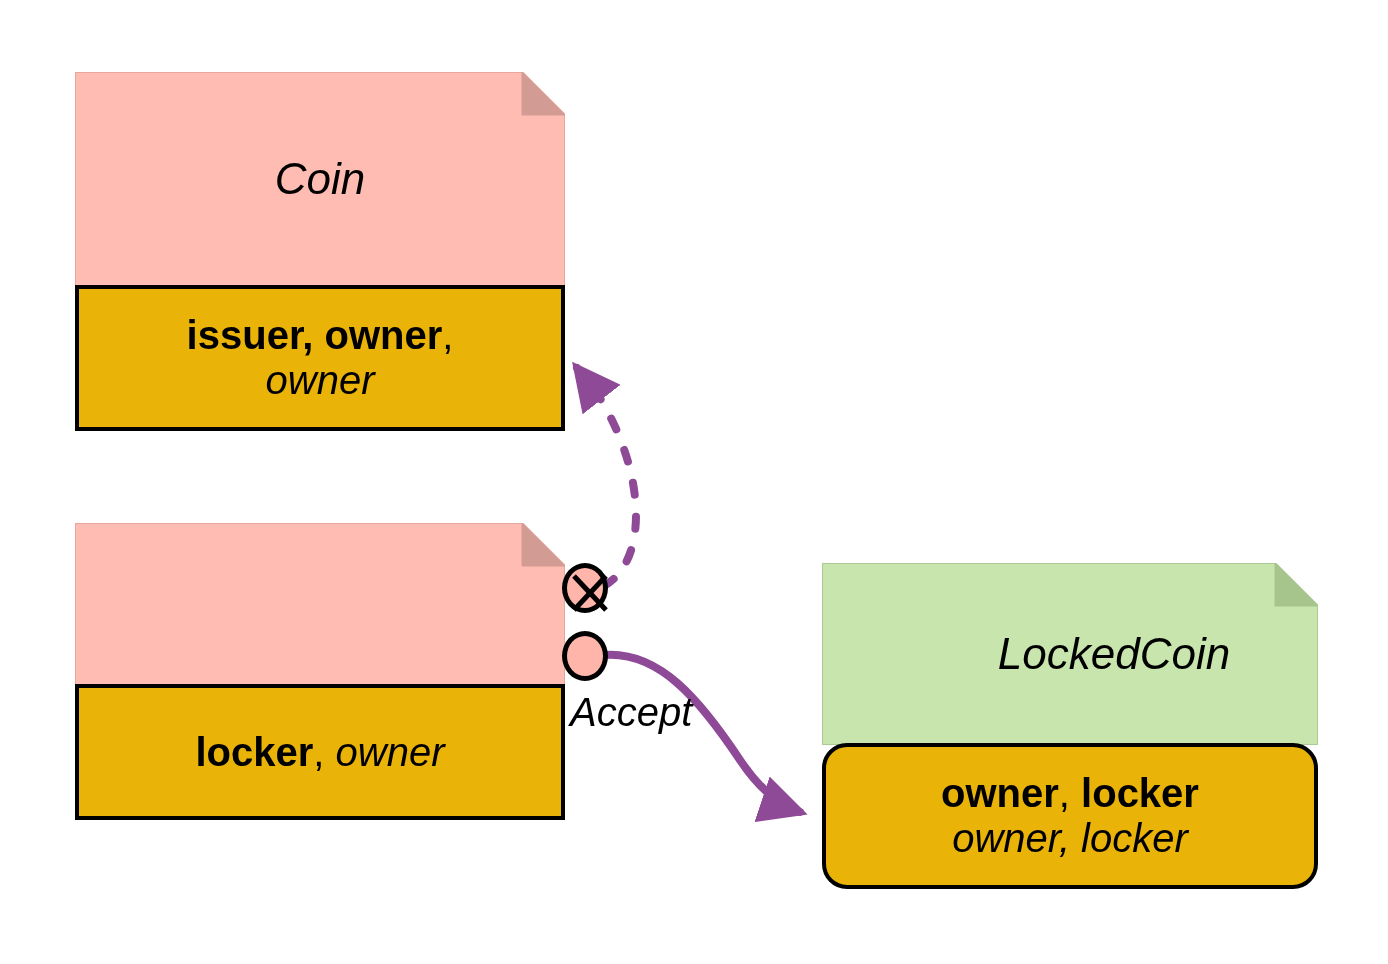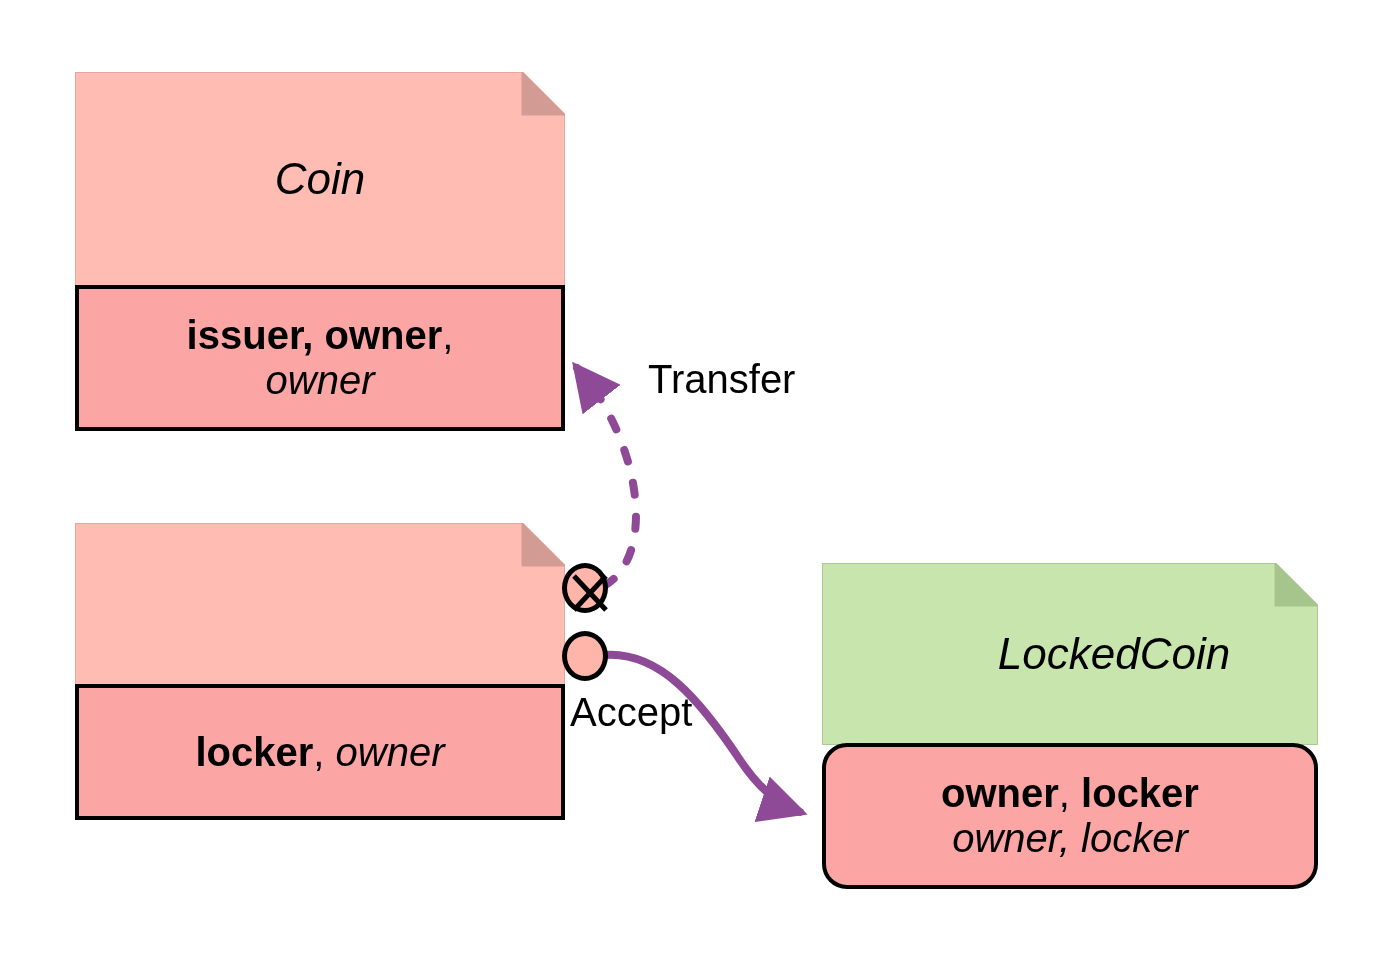--- a/index.html
+++ b/index.html
@@ -40,21 +40,21 @@
     line-height: 1.1;
     color: #000000;
     text-align: center;
     white-space: nowrap;
   }
 
   .body-box {
     position: absolute;
     box-sizing: border-box;
     border: 4px solid #000000;
-    background: #fca5a5;
+    background: #eab308;
     display: flex;
     flex-direction: column;
     align-items: center;
     justify-content: center;
     text-align: center;
     color: #000000;
   }
   .body-line {
     font-size: 40px;
     line-height: 1.12;
@@ -166,17 +166,16 @@
 
   <div class="port" style="left:562px; top:563px; width:46px; height:50px;">
     <svg width="56" height="60">
       <line x1="12" y1="13" x2="44" y2="47" stroke="#000000" stroke-width="5"></line>
       <line x1="44" y1="13" x2="12" y2="47" stroke="#000000" stroke-width="5"></line>
     </svg>
   </div>
 
   <div class="port" style="left:562px; top:631px; width:46px; height:50px;"></div>
 
-  <span class="edge-label" style="left:648px; top:359px;">Transfer</span>
 
-  <span class="edge-label" style="left:570px; top:692px;">Accept</span>
+  <span class="edge-label" style="left:570px; top:692px;font-style:italic;">Accept</span>
 
 </div>
 
 </body></html>

